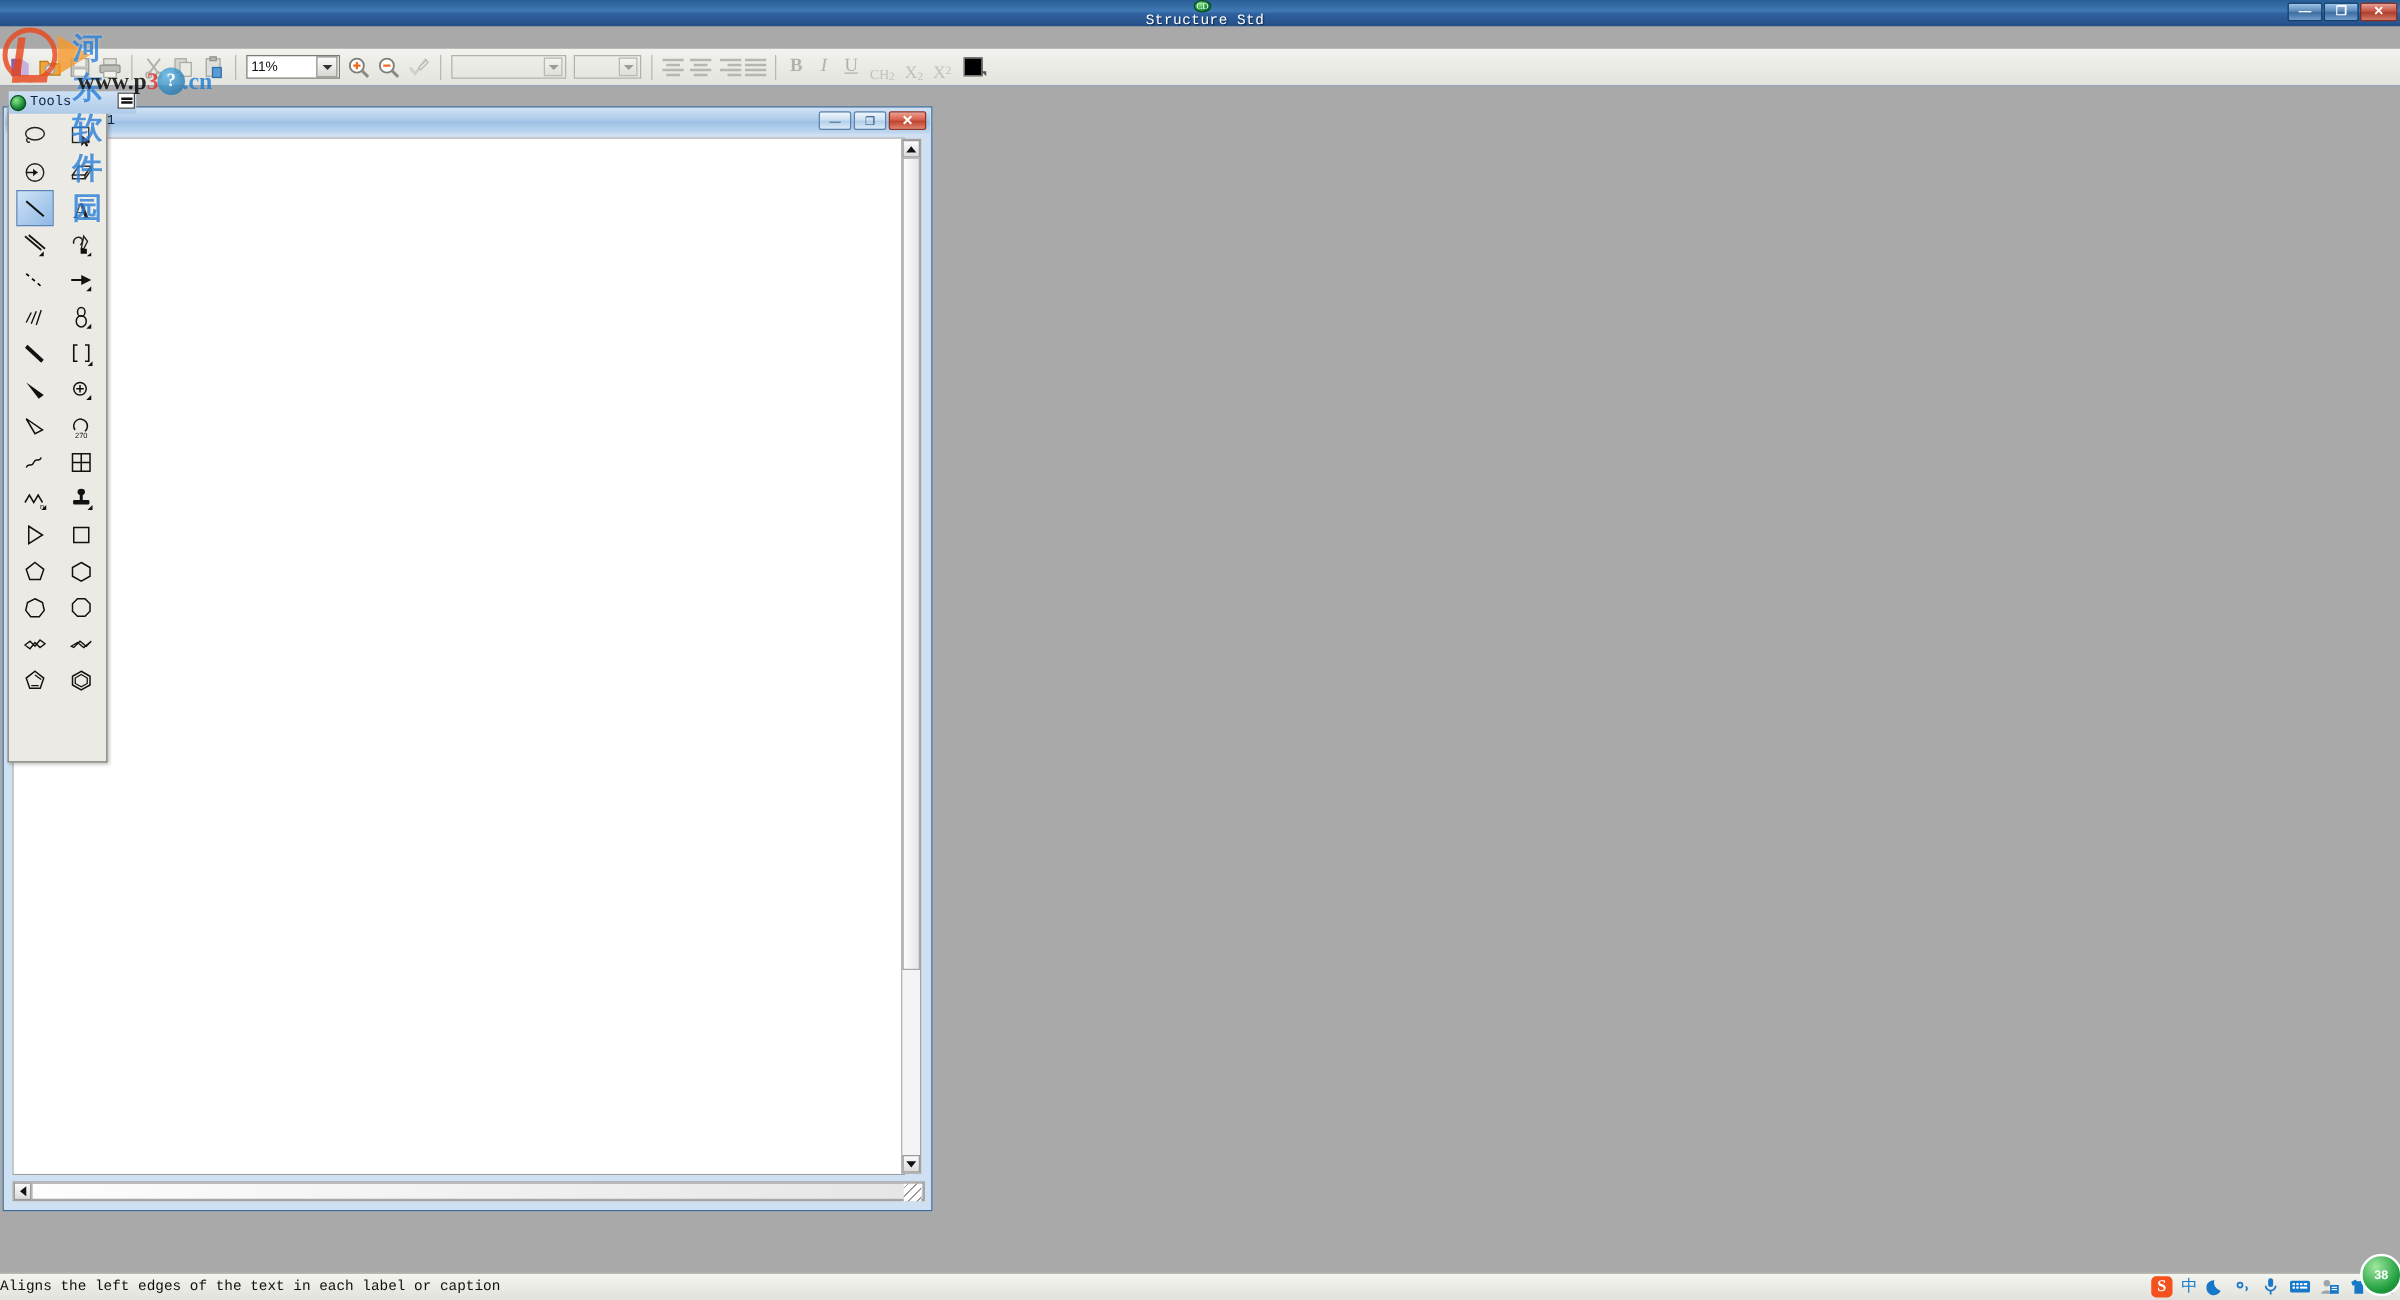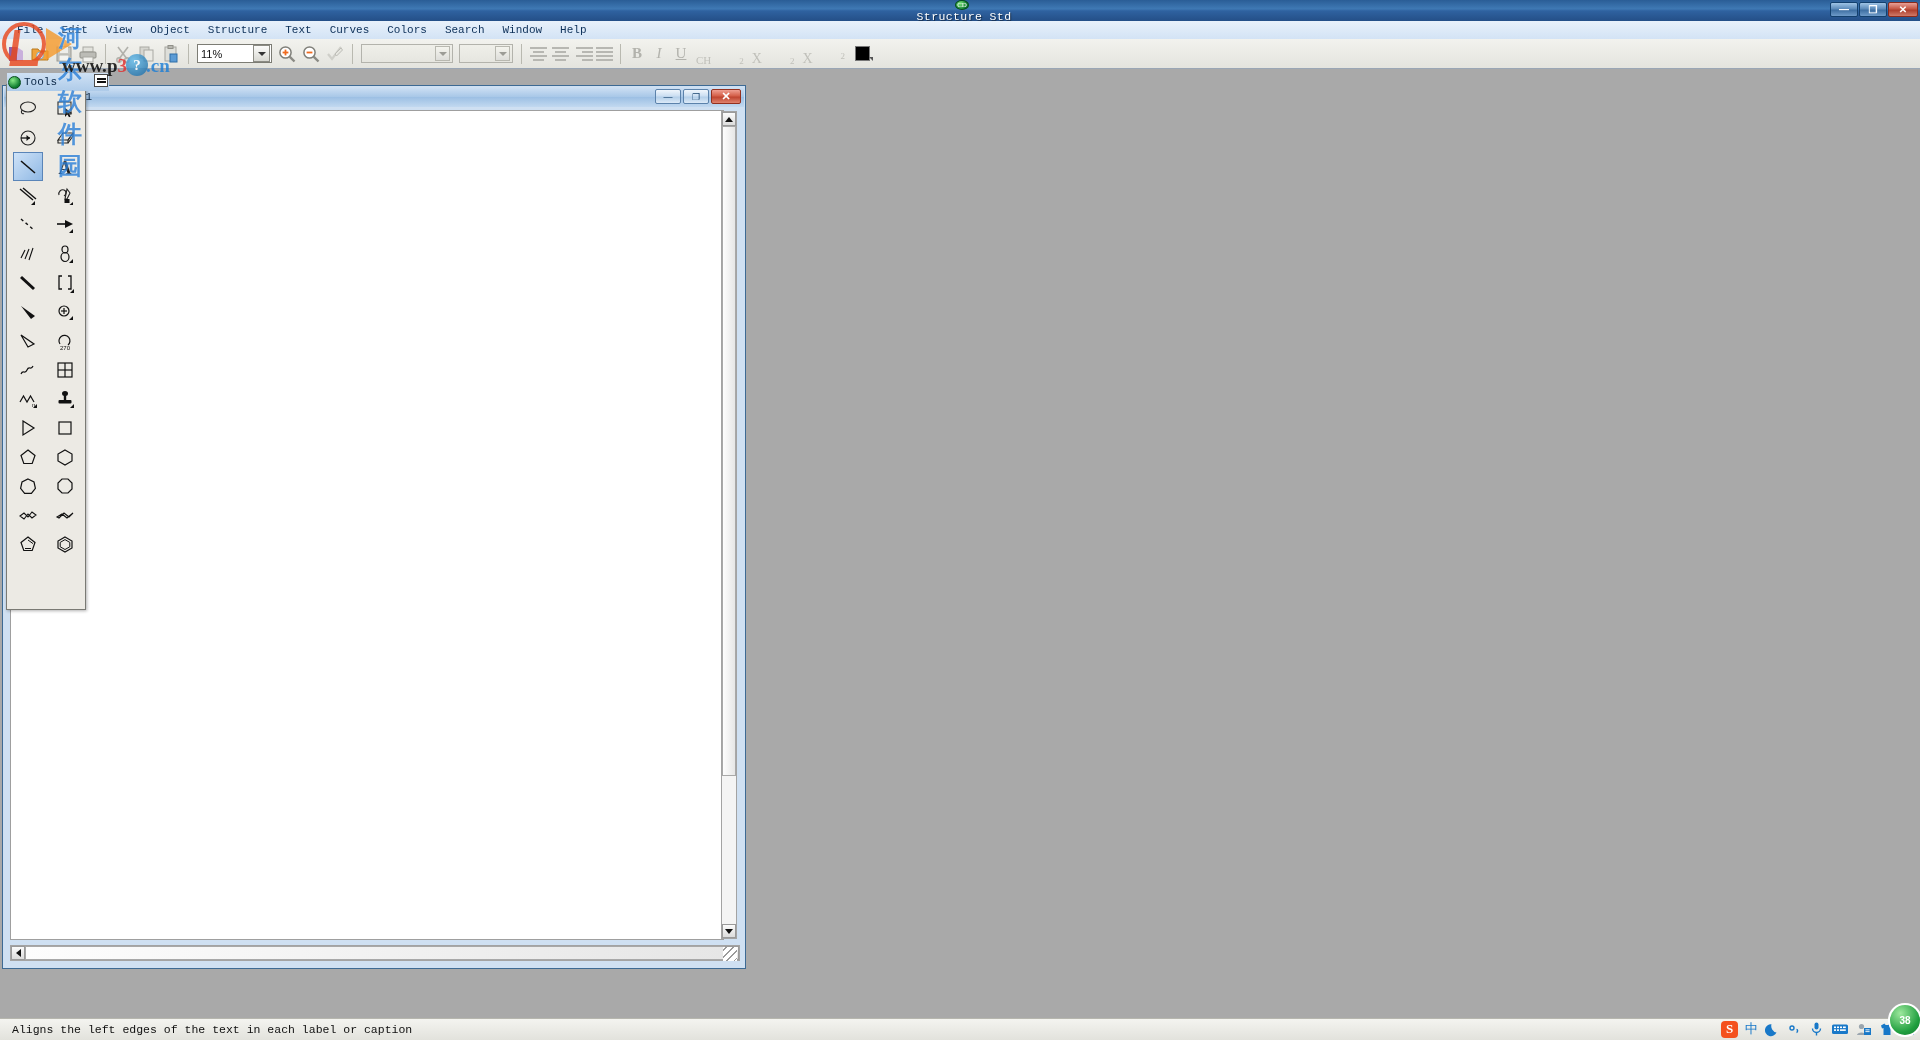--- a/index.html
+++ b/index.html
@@ -100,21 +100,21 @@
 
   .align-btn{width:22px;height:22px;display:flex;flex-direction:column;justify-content:center;gap:2px;align-items:center;}
   .align-btn .ln{height:2px;background:#b7b7b2;}
   .fmt-btn{
     width:22px;height:24px;display:flex;align-items:center;justify-content:center;
     color:#b2b2ac;font-size:15px;font-family:"Liberation Serif",serif;
   }
   .fmt-btn.u{text-decoration:underline;}
   .chem-btn{
     height:24px;display:flex;align-items:flex-end;justify-content:center;
-    color:#c0c0ba;font-family:"Liberation Serif",serif;padding:0 4px;gap:28px;
+    color:#c0c0ba;font-family:"Liberation Serif",serif;padding:0 4px;
   }
   .chem-btn .big{font-size:14px;line-height:1;}
   .chem-btn .sub{font-size:9px;line-height:1;}
   .chem-btn .sup{font-size:9px;line-height:1;vertical-align:super;position:relative;top:-5px;}
   .color-swatch{
     width:15px;height:15px;background:#000;border:1px solid #777;
     box-sizing:border-box;position:relative;margin-left:6px;
   }
   .color-swatch:after{
     content:"";position:absolute;right:-4px;bottom:-1px;
@@ -236,21 +236,21 @@
   .tool-cell svg{display:block;}
 
   
   .statusbar{
     position:absolute;left:0;bottom:0;width:1920px;height:22px;
     background:linear-gradient(to bottom,#f4f4f0,#e2e2dc);
     border-top:1px solid #b6b6ae;box-sizing:border-box;
     display:flex;align-items:center;
   }
   .status-text{
-    font-size:11.5px;color:#101010;padding-left:12px;
+    font-size:11.5px;color:#101010;padding-left:0;
     font-family:"Liberation Mono","DejaVu Sans Mono",monospace;
   }
   .tray{position:absolute;right:4px;bottom:1px;display:flex;align-items:center;gap:7px;height:20px;}
   .tray .ico{display:flex;align-items:center;justify-content:center;}
   .sogou-s{
     width:17px;height:17px;border-radius:4px;background:#f4511e;color:#fff;
     display:flex;align-items:center;justify-content:center;
     font-size:13px;font-weight:bold;font-family:"Liberation Serif",serif;
   }
   .tray-cn{color:#1878c8;font-size:13px;font-family:"DejaVu Sans",sans-serif;}
@@ -311,33 +311,20 @@
       </div>
       <div class="win-btn">
         <span class="glyph">❐</span>
       </div>
       <div class="win-btn close">
         <span class="glyph">✕</span>
       </div>
     </div>
   </div>
 
-  <div class="menubar">
-    <div class="menu-item">File</div>
-    <div class="menu-item">Edit</div>
-    <div class="menu-item">View</div>
-    <div class="menu-item">Object</div>
-    <div class="menu-item">Structure</div>
-    <div class="menu-item">Text</div>
-    <div class="menu-item">Curves</div>
-    <div class="menu-item">Colors</div>
-    <div class="menu-item">Search</div>
-    <div class="menu-item">Window</div>
-    <div class="menu-item">Help</div>
-  </div>
 
   <div class="toolbar">
 
     <div class="tb-btn">
       <svg width="20" height="20" viewBox="0 0 20 20">
         <path d="M3 3 L11 3 L11 17 L3 17 Z" fill="#8e5fa8"></path>
         <path d="M11 3 L17 7 L17 17 L11 17 Z" fill="#c9b0dc"></path>
       </svg>
     </div>
     <div class="tb-btn">

